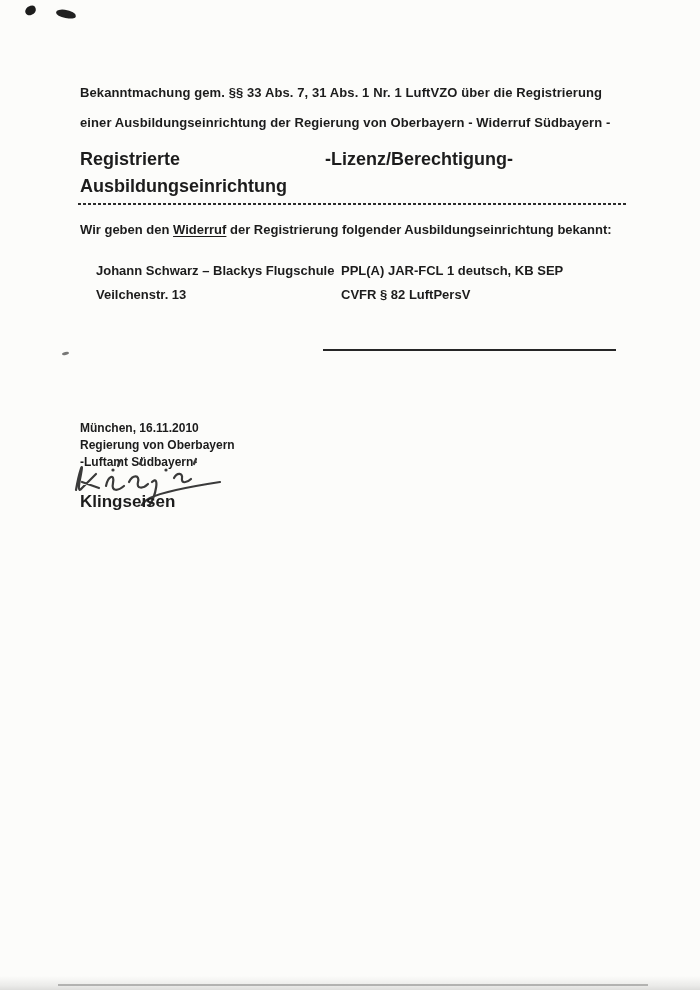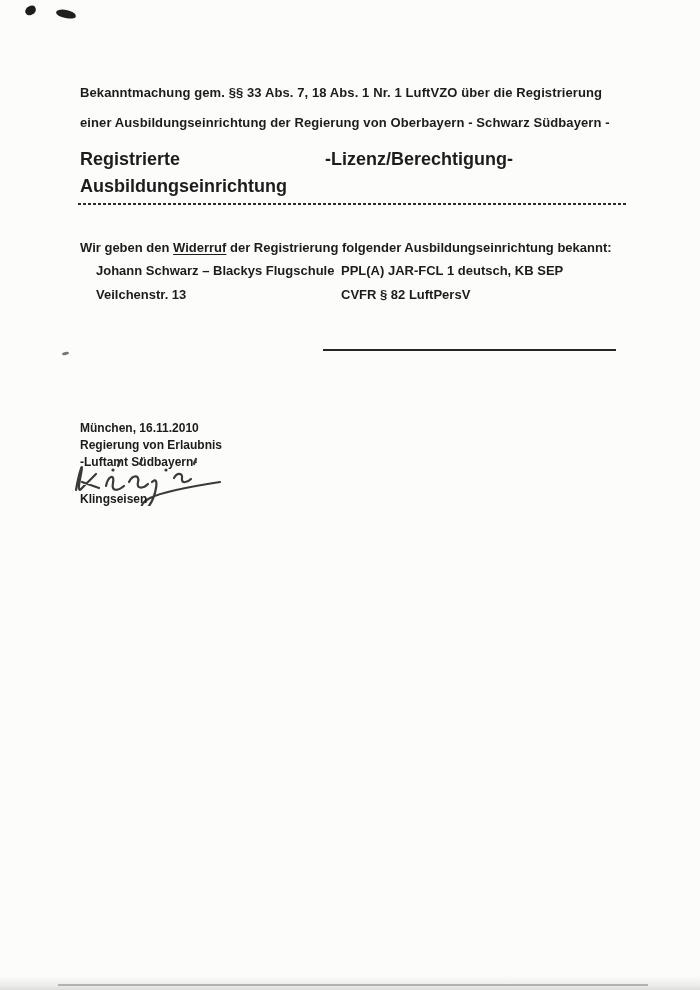--- a/index.html
+++ b/index.html
@@ -46,21 +46,20 @@
     height: 2px;
     background: repeating-linear-gradient(90deg, #2b2b2b 0 3px, transparent 3px 5px);
   }
 
   .announcement {
     left: 80px;
     top: 221px;
     width: 560px;
     font-size: 13px;
     line-height: 18px;
-    margin-top: 18px;
   }
   .announcement .emph {
     text-decoration: underline;
     text-underline-offset: 2px;
   }
 
   .data-block {
     top: 259px;
     font-size: 13px;
     line-height: 24px;
@@ -78,21 +77,21 @@
   .closing-block {
     left: 80px;
     top: 420px;
     font-size: 12px;
     line-height: 17px;
   }
 
   .signer-name {
     left: 80px;
     top: 492px;
-    font-size: 12px;
+    font-size: 17px;
   }
 
   .signature {
     left: 66px;
     top: 448px;
     width: 175px;
     height: 58px;
   }
   .signature svg { display: block; width: 100%; height: 100%; }
 
@@ -134,22 +133,22 @@
 </head>
 <body>
 
 <div class="page">
 
   <div class="abs speck-a"></div>
   <div class="abs speck-b"></div>
   <div class="abs speck-c"></div>
 
   <div class="abs title-block">
-    <div>Bekanntmachung gem. §§ 33 Abs. 7, 18 Abs. 1 Nr. 1 LuftVZO über die Registrierung</div>
-    <div>einer Ausbildungseinrichtung der Regierung von Oberbayern - Schwarz Südbayern -</div>
+    <div>Bekanntmachung gem. §§ 33 Abs. 7, 31 Abs. 1 Nr. 1 LuftVZO über die Registrierung</div>
+    <div>einer Ausbildungseinrichtung der Regierung von Oberbayern - Widerruf Südbayern -</div>
   </div>
 
   <div class="abs col-headers col-left">
     <div>Registrierte</div>
     <div>Ausbildungseinrichtung</div>
   </div>
   <div class="abs col-headers col-right">
     <div>-Lizenz/Berechtigung-</div>
   </div>
 
@@ -164,21 +163,21 @@
 
   <div class="abs data-block col-right">
     <div>PPL(A) JAR-FCL 1 deutsch, KB SEP</div>
     <div>CVFR § 82 LuftPersV</div>
   </div>
 
   <div class="abs licenses-rule"></div>
 
   <div class="abs closing-block">
     <div>München, 16.11.2010</div>
-    <div>Regierung von Erlaubnis</div>
+    <div>Regierung von Oberbayern</div>
     <div>-Luftamt Südbayern-</div>
   </div>
 
   <div class="abs signature">
     <svg viewBox="0 0 175 58" xmlns="http://www.w3.org/2000/svg">
       <g fill="none" stroke="#3a3a3a" stroke-width="2.2" stroke-linecap="round" stroke-linejoin="round">
         <path d="M10,42 C13,24 18,10 15,26 C13,36 11,46 16,40 L30,26 M16,34 L33,40"></path>
         <path d="M40,38 c2,-10 9,-13 7,-3 c-2,9 5,8 11,3"></path>
         <path d="M63,34 c4,-8 11,-7 9,0 c-2,7 5,7 10,2"></path>
         <path d="M86,34 c8,-8 4,14 -3,24 c-7,9 -13,-1 1,-8 c14,-7 44,-12 70,-16"></path>

